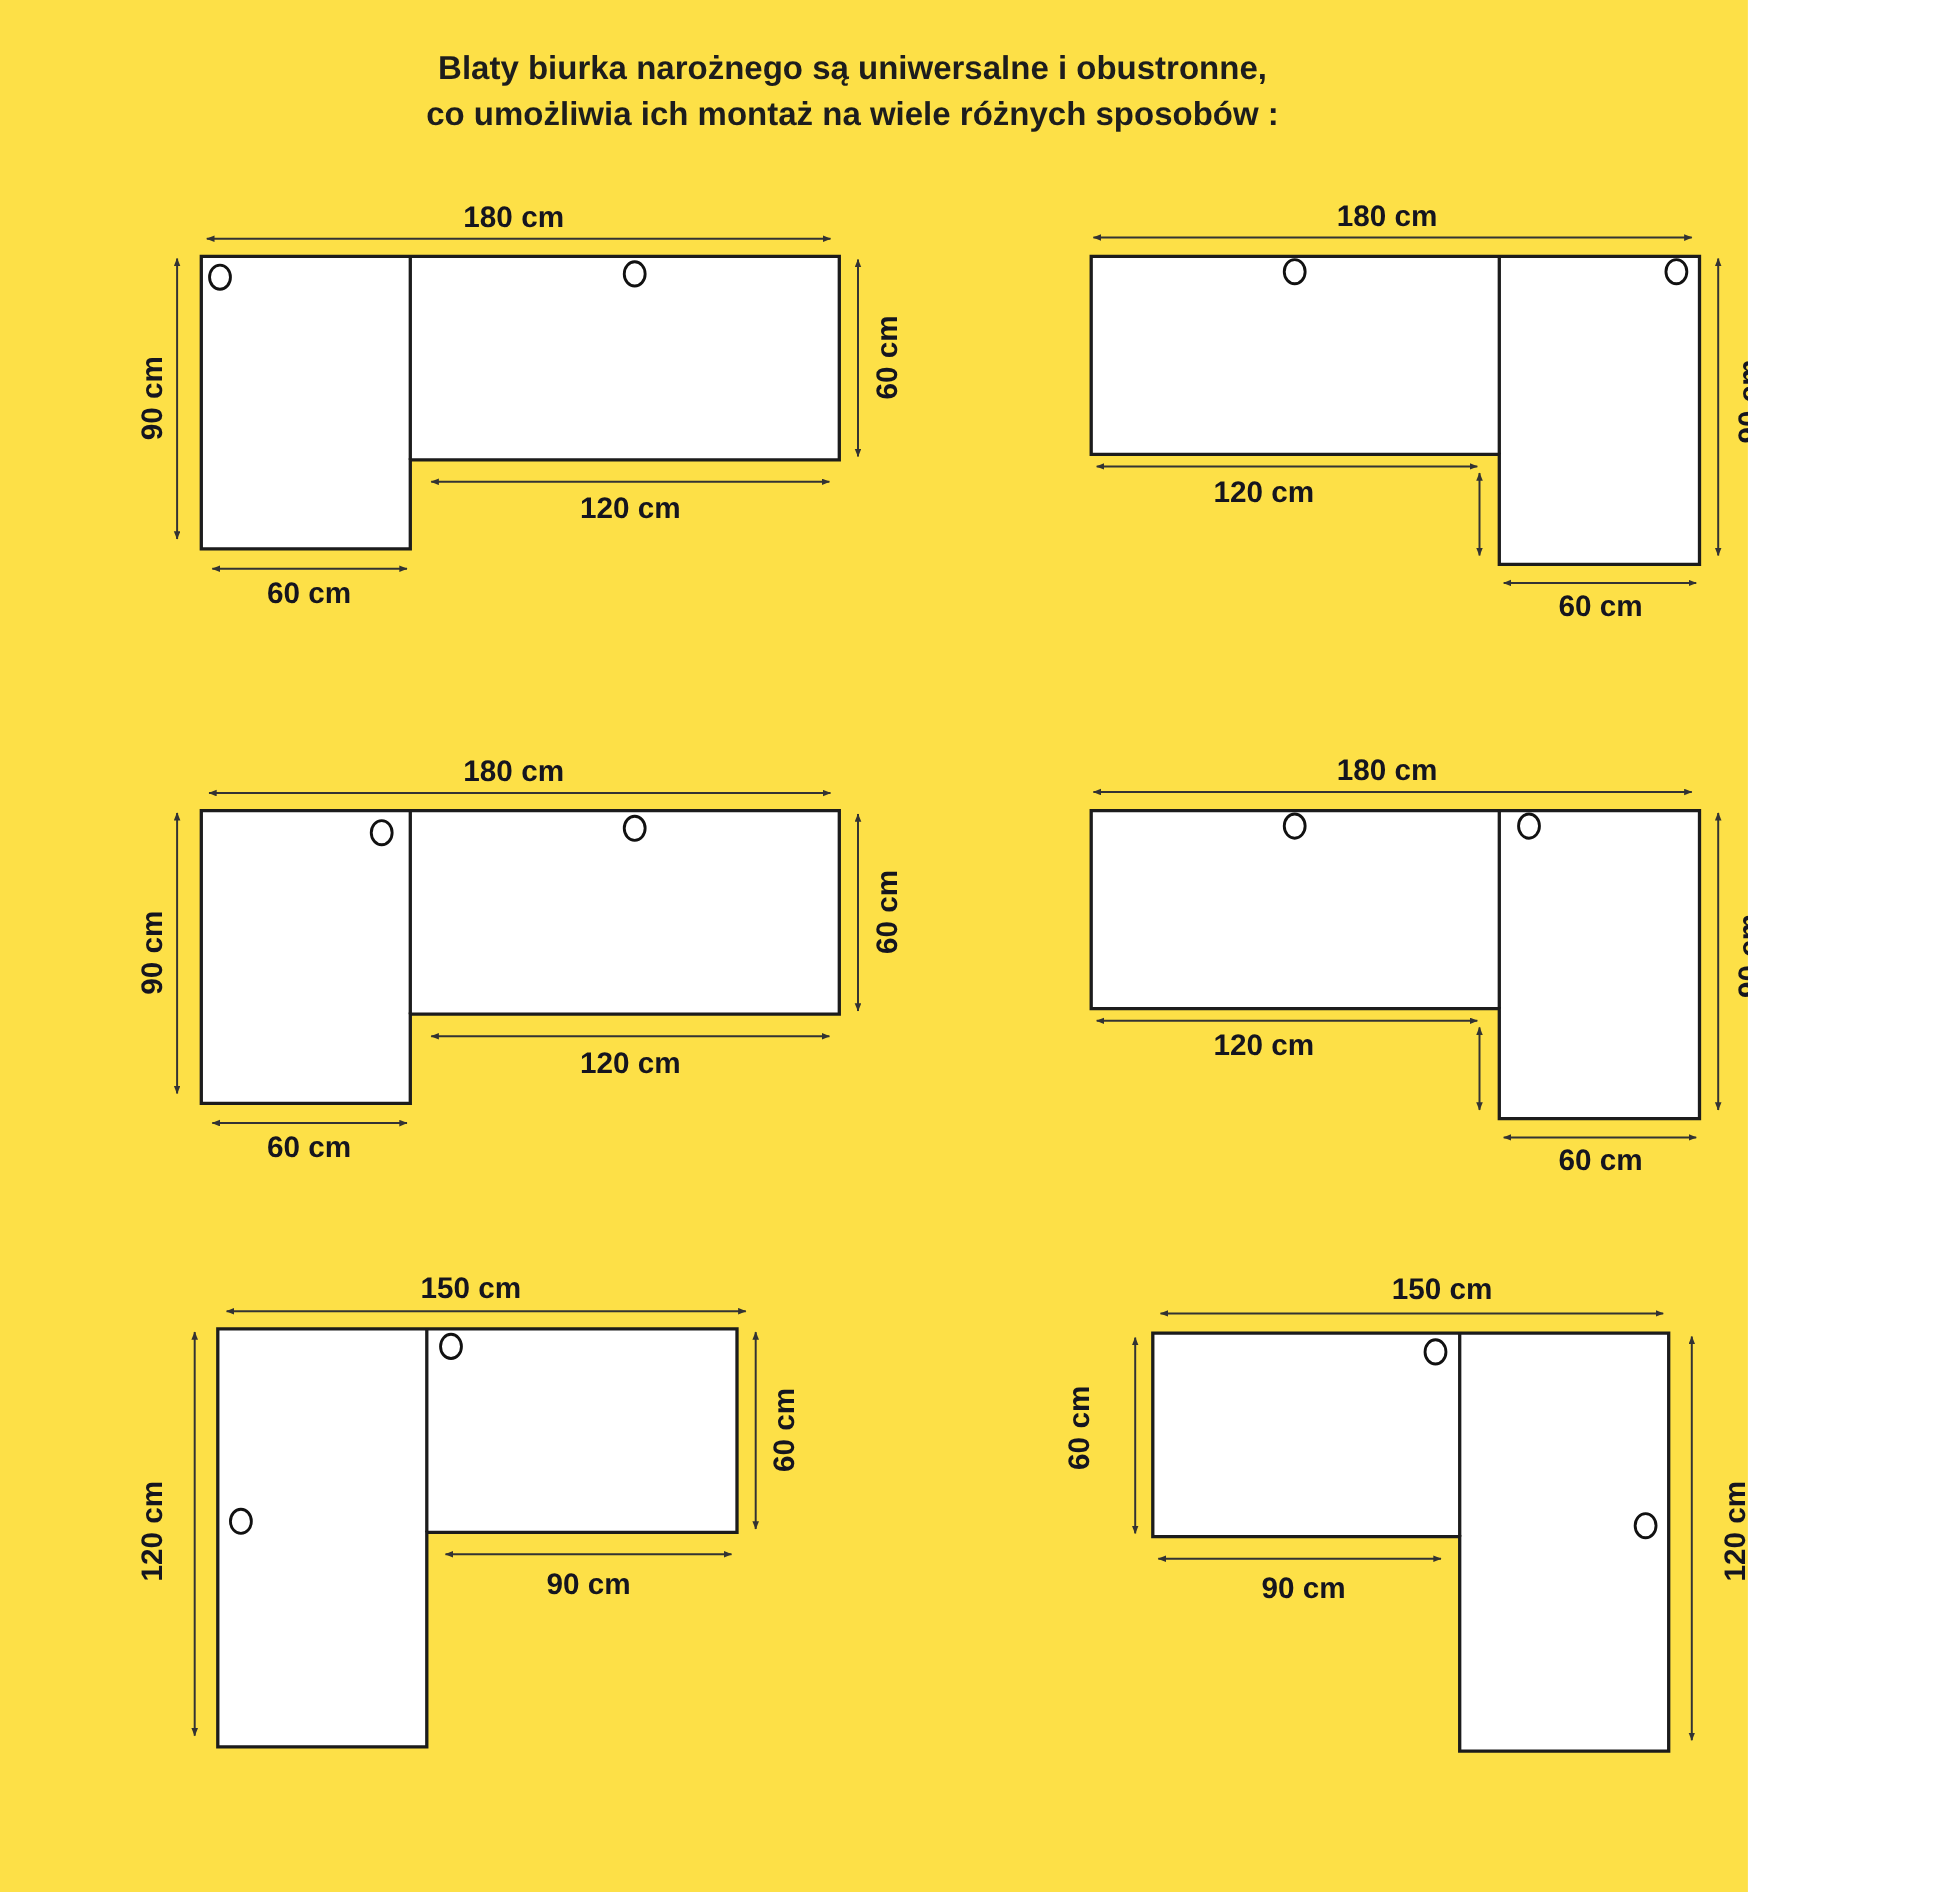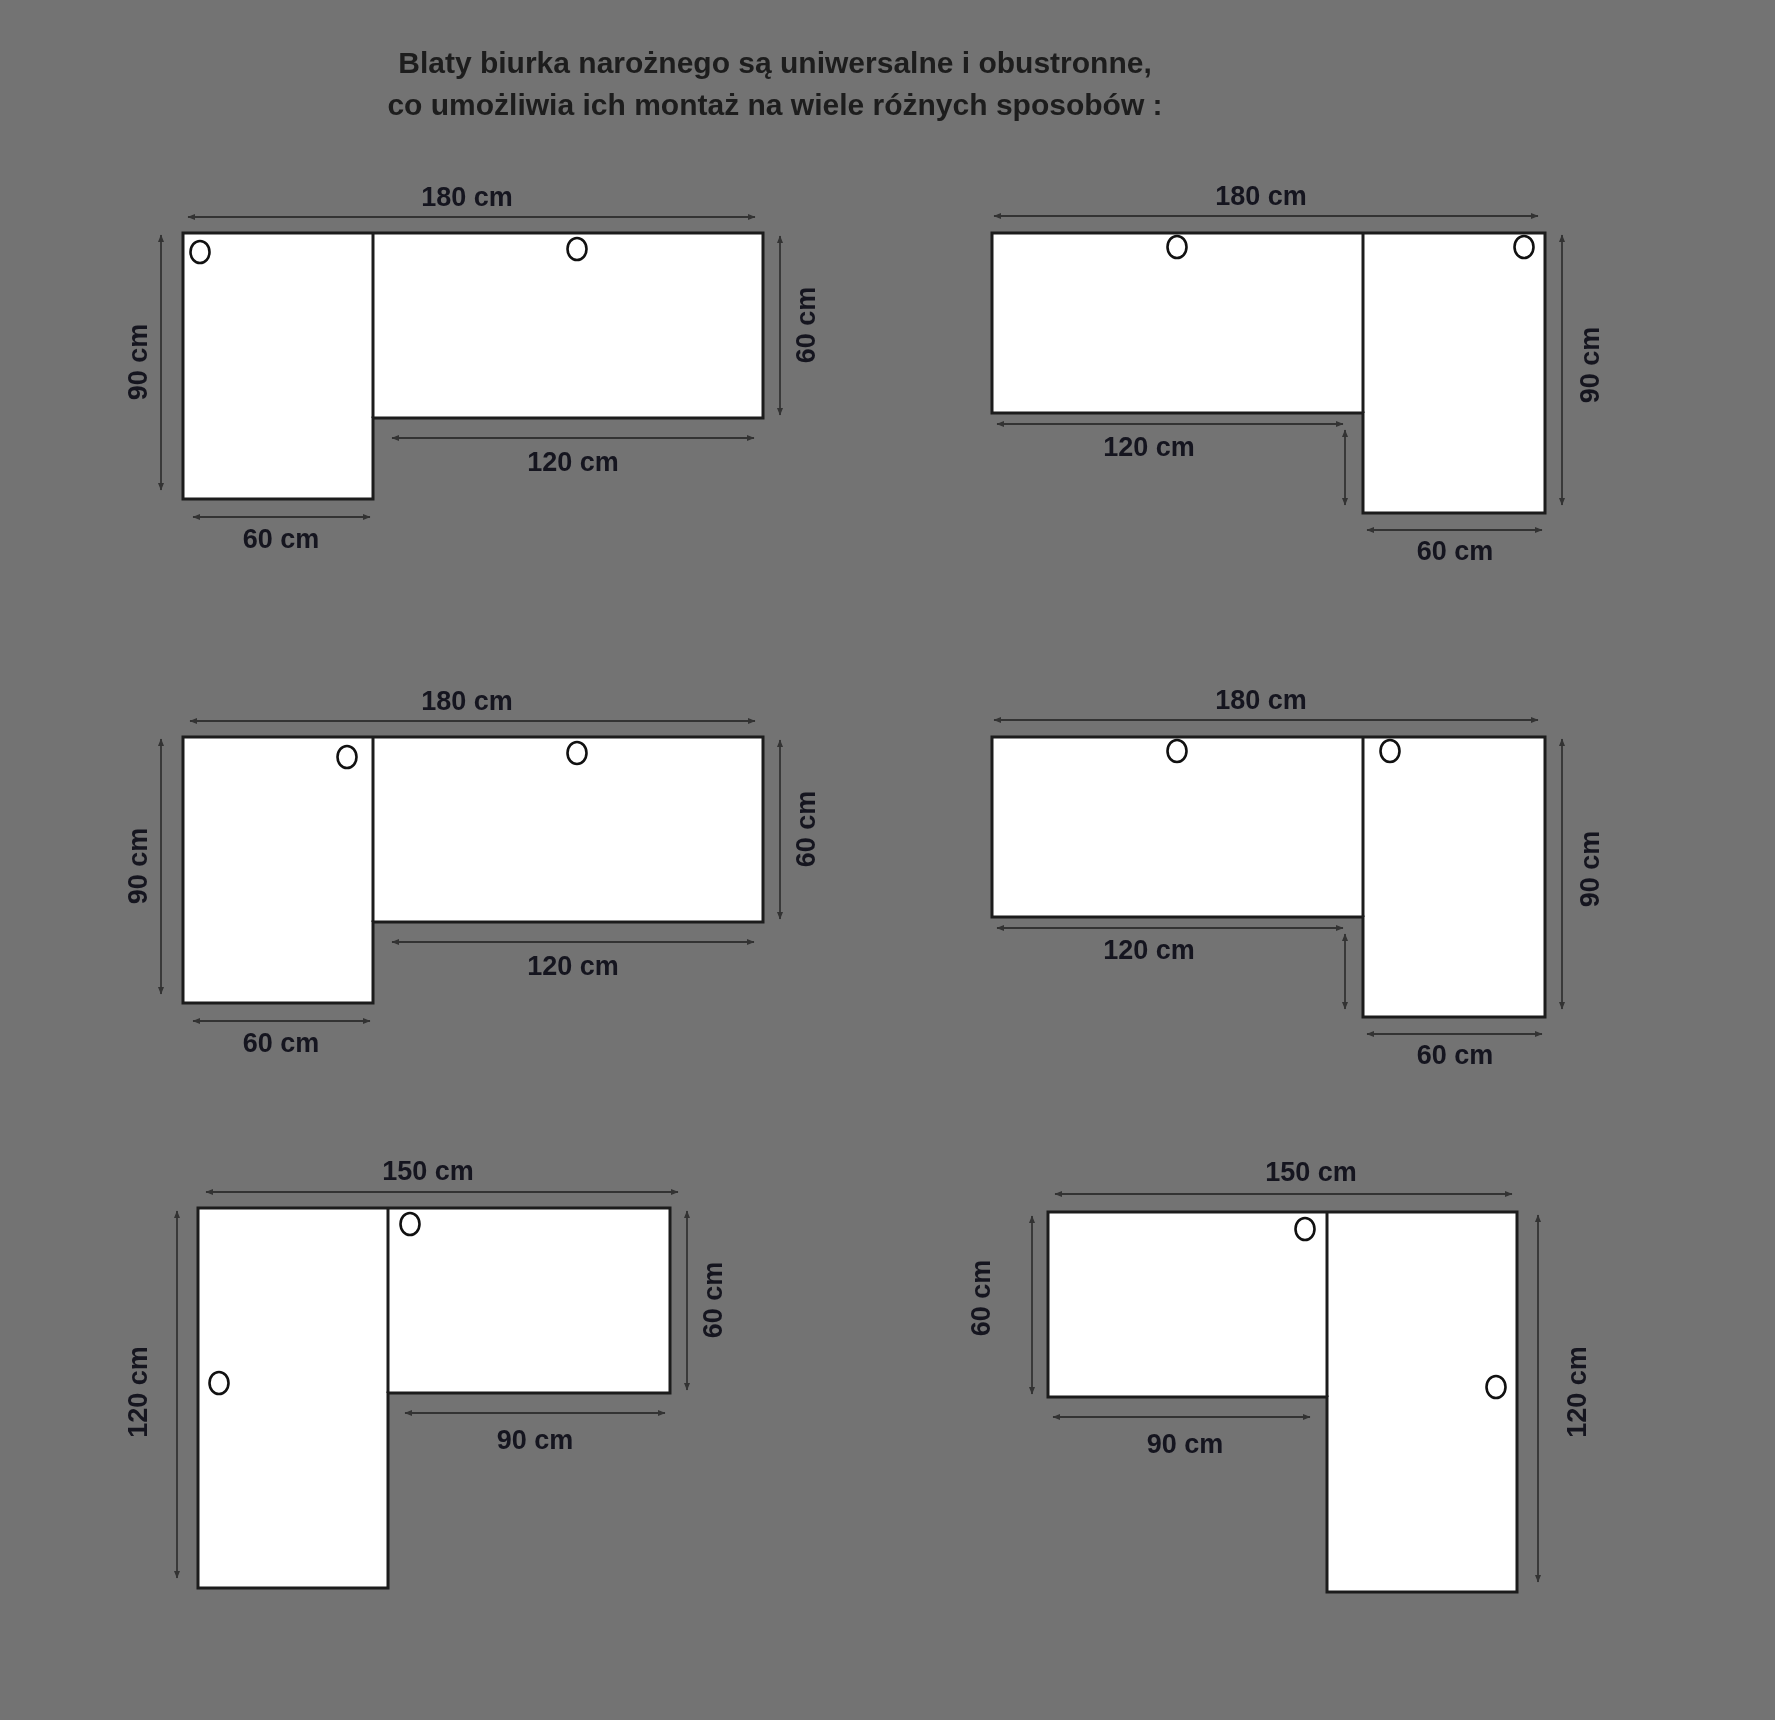--- a/index.html
+++ b/index.html
@@ -1,16 +1,16 @@
 <!DOCTYPE html>
 <html><head>
 <meta charset="utf-8">
 <style>
   html,body{margin:0;padding:0;background:#ffffff;}
-  #canvas{position:relative;width:1775px;height:1720px;background:#737373;overflow:hidden;
+  #canvas{position:relative;width:1589px;height:1720px;background:#fde047;overflow:hidden;
           font-family:"Liberation Sans", sans-serif;}
   svg{position:absolute;left:0;top:0;}
   .title-text{font-family:"Liberation Sans", sans-serif;font-weight:bold;font-size:30px;fill:#1d1d1d;}
   .dim-label{font-family:"Liberation Sans", sans-serif;font-weight:bold;font-size:27px;fill:#15151f;}
   .desk{fill:#ffffff;stroke:#1c1c1c;stroke-width:3;stroke-linejoin:miter;}
   .inner{stroke:#1c1c1c;stroke-width:3;}
   .dim{stroke:#333333;stroke-width:1.8;}
   .hole{fill:#ffffff;stroke:#111111;stroke-width:2.6;}
 </style>
 </head>

